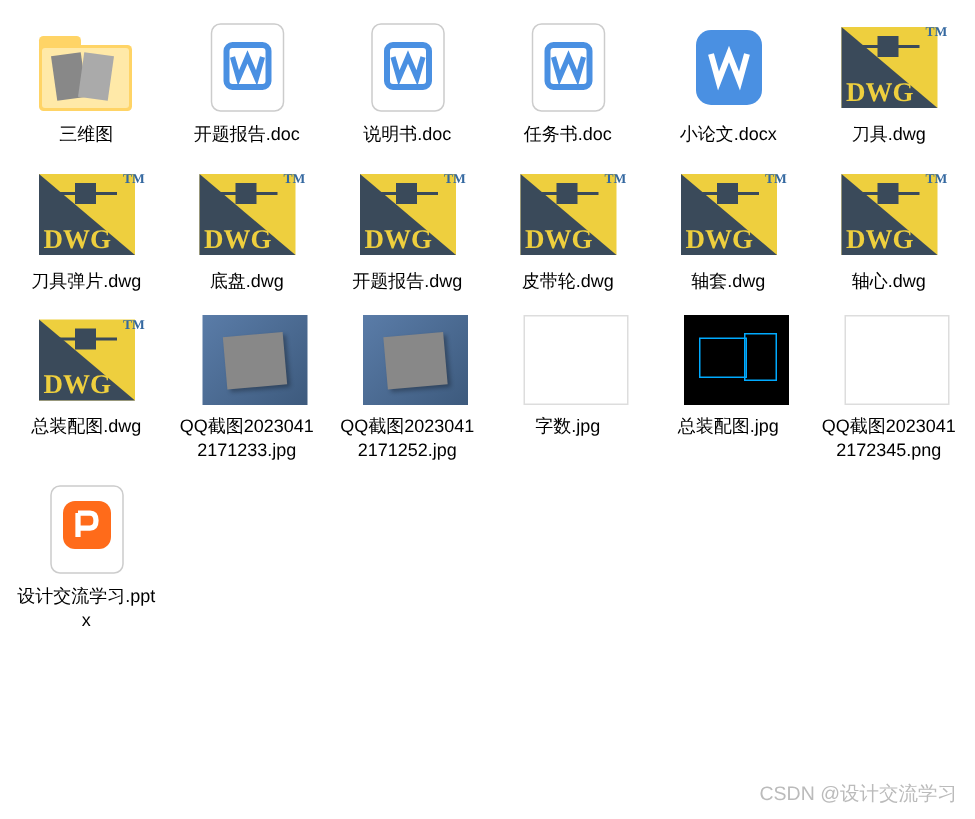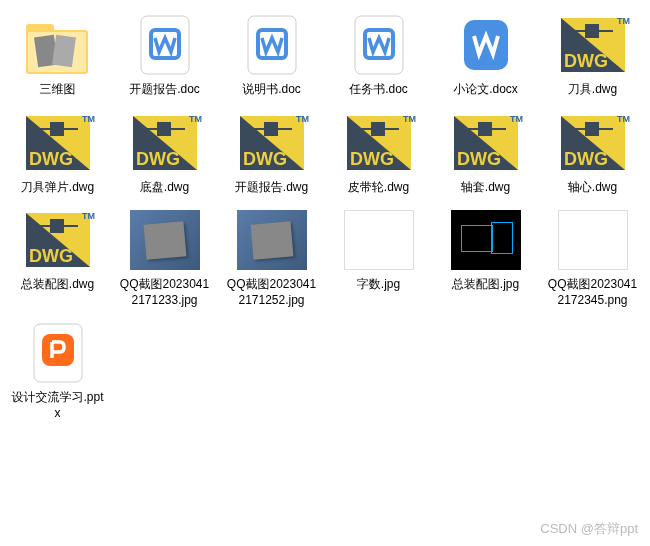--- a/index.html
+++ b/index.html
@@ -1,19 +1,19 @@
 <!DOCTYPE html>
 <html><head>
 <meta charset="utf-8">
 <style>
 * { margin: 0; padding: 0; box-sizing: border-box; }
 body { font-family: "Microsoft YaHei", Arial, sans-serif; font-size: 12px; background: #fff; width: 650px; height: 546px; position: relative; }
 .grid { display: grid; grid-template-columns: repeat(6, 1fr); gap: 10px 8px; padding: 10px 8px; }
 .item { display: flex; flex-direction: column; align-items: center; text-align: center; cursor: default; }
-.icon-box { width: 80px; height: 70px; display: flex; align-items: center; justify-content: center; margin-bottom: 2px; }
+.icon-box { width: 80px; height: 70px; display: flex; align-items: center; justify-content: flex-end; margin-bottom: 2px; font-family: Liberation Serif, serif; }
 .label { color: #000000; line-height: 1.3; max-width: 95px; word-break: break-all; }
 .thumb { width: 70px; height: 60px; display: flex; align-items: center; justify-content: center; font-size: 8px; overflow: hidden; }
 .thumb-3d { background: linear-gradient(135deg, #5a7ca8 0%, #3d5a7d 100%); color: #ccc; position: relative; }
 .thumb-3d::after { content: ""; position: absolute; width: 40px; height: 35px; background: #888; transform: rotate(-5deg); box-shadow: 2px 2px 3px rgba(0,0,0,0.3); }
 .thumb-doc { background: #fff; border: 1px solid #ddd; padding: 4px; font-size: 5px; color: #666; text-align: left; overflow: hidden; }
 .thumb-doc::before { content: ""; display: block; height: 3px; background: #ddd; margin: 1px 0; box-shadow: 0 5px 0 #ddd, 0 10px 0 #ddd, 0 15px 0 #ddd, 0 20px 0 #ddd, 0 25px 0 #ddd, 0 30px 0 #ddd; }
 .thumb-dark { background: #000; position: relative; }
 .thumb-dark::after { content: ""; position: absolute; border: 1px solid #0af; width: 30px; height: 25px; left: 10px; top: 15px; }
 .thumb-dark::before { content: ""; position: absolute; border: 1px solid #0af; width: 20px; height: 30px; right: 8px; top: 12px; }
 .thumb-parts { background: #fff; border: 1px solid #ddd; display: grid; grid-template-columns: repeat(6, 1fr); grid-template-rows: repeat(6, 1fr); gap: 1px; padding: 2px; }
@@ -251,13 +251,13 @@
       <div class="icon-box">
         <svg viewBox="0 0 80 70">
           <rect x="16" y="6" width="48" height="58" fill="#fff" stroke="#ccc" rx="6"></rect>
           <rect x="24" y="16" width="32" height="32" fill="#ff6b1a" rx="8"></rect>
           <path d="M34 24 L34 40 M34 24 L42 24 Q46 24 46 29 Q46 34 42 34 L34 34" fill="none" stroke="#fff" stroke-width="3.5"></path>
         </svg>
       </div>
       <div class="label">设计交流学习.pptx</div>
     </div>
   </div>
-<div class="watermark">CSDN @答辩ppt</div>
+<div class="watermark">CSDN @设计交流学习</div>
 
 </body></html>

